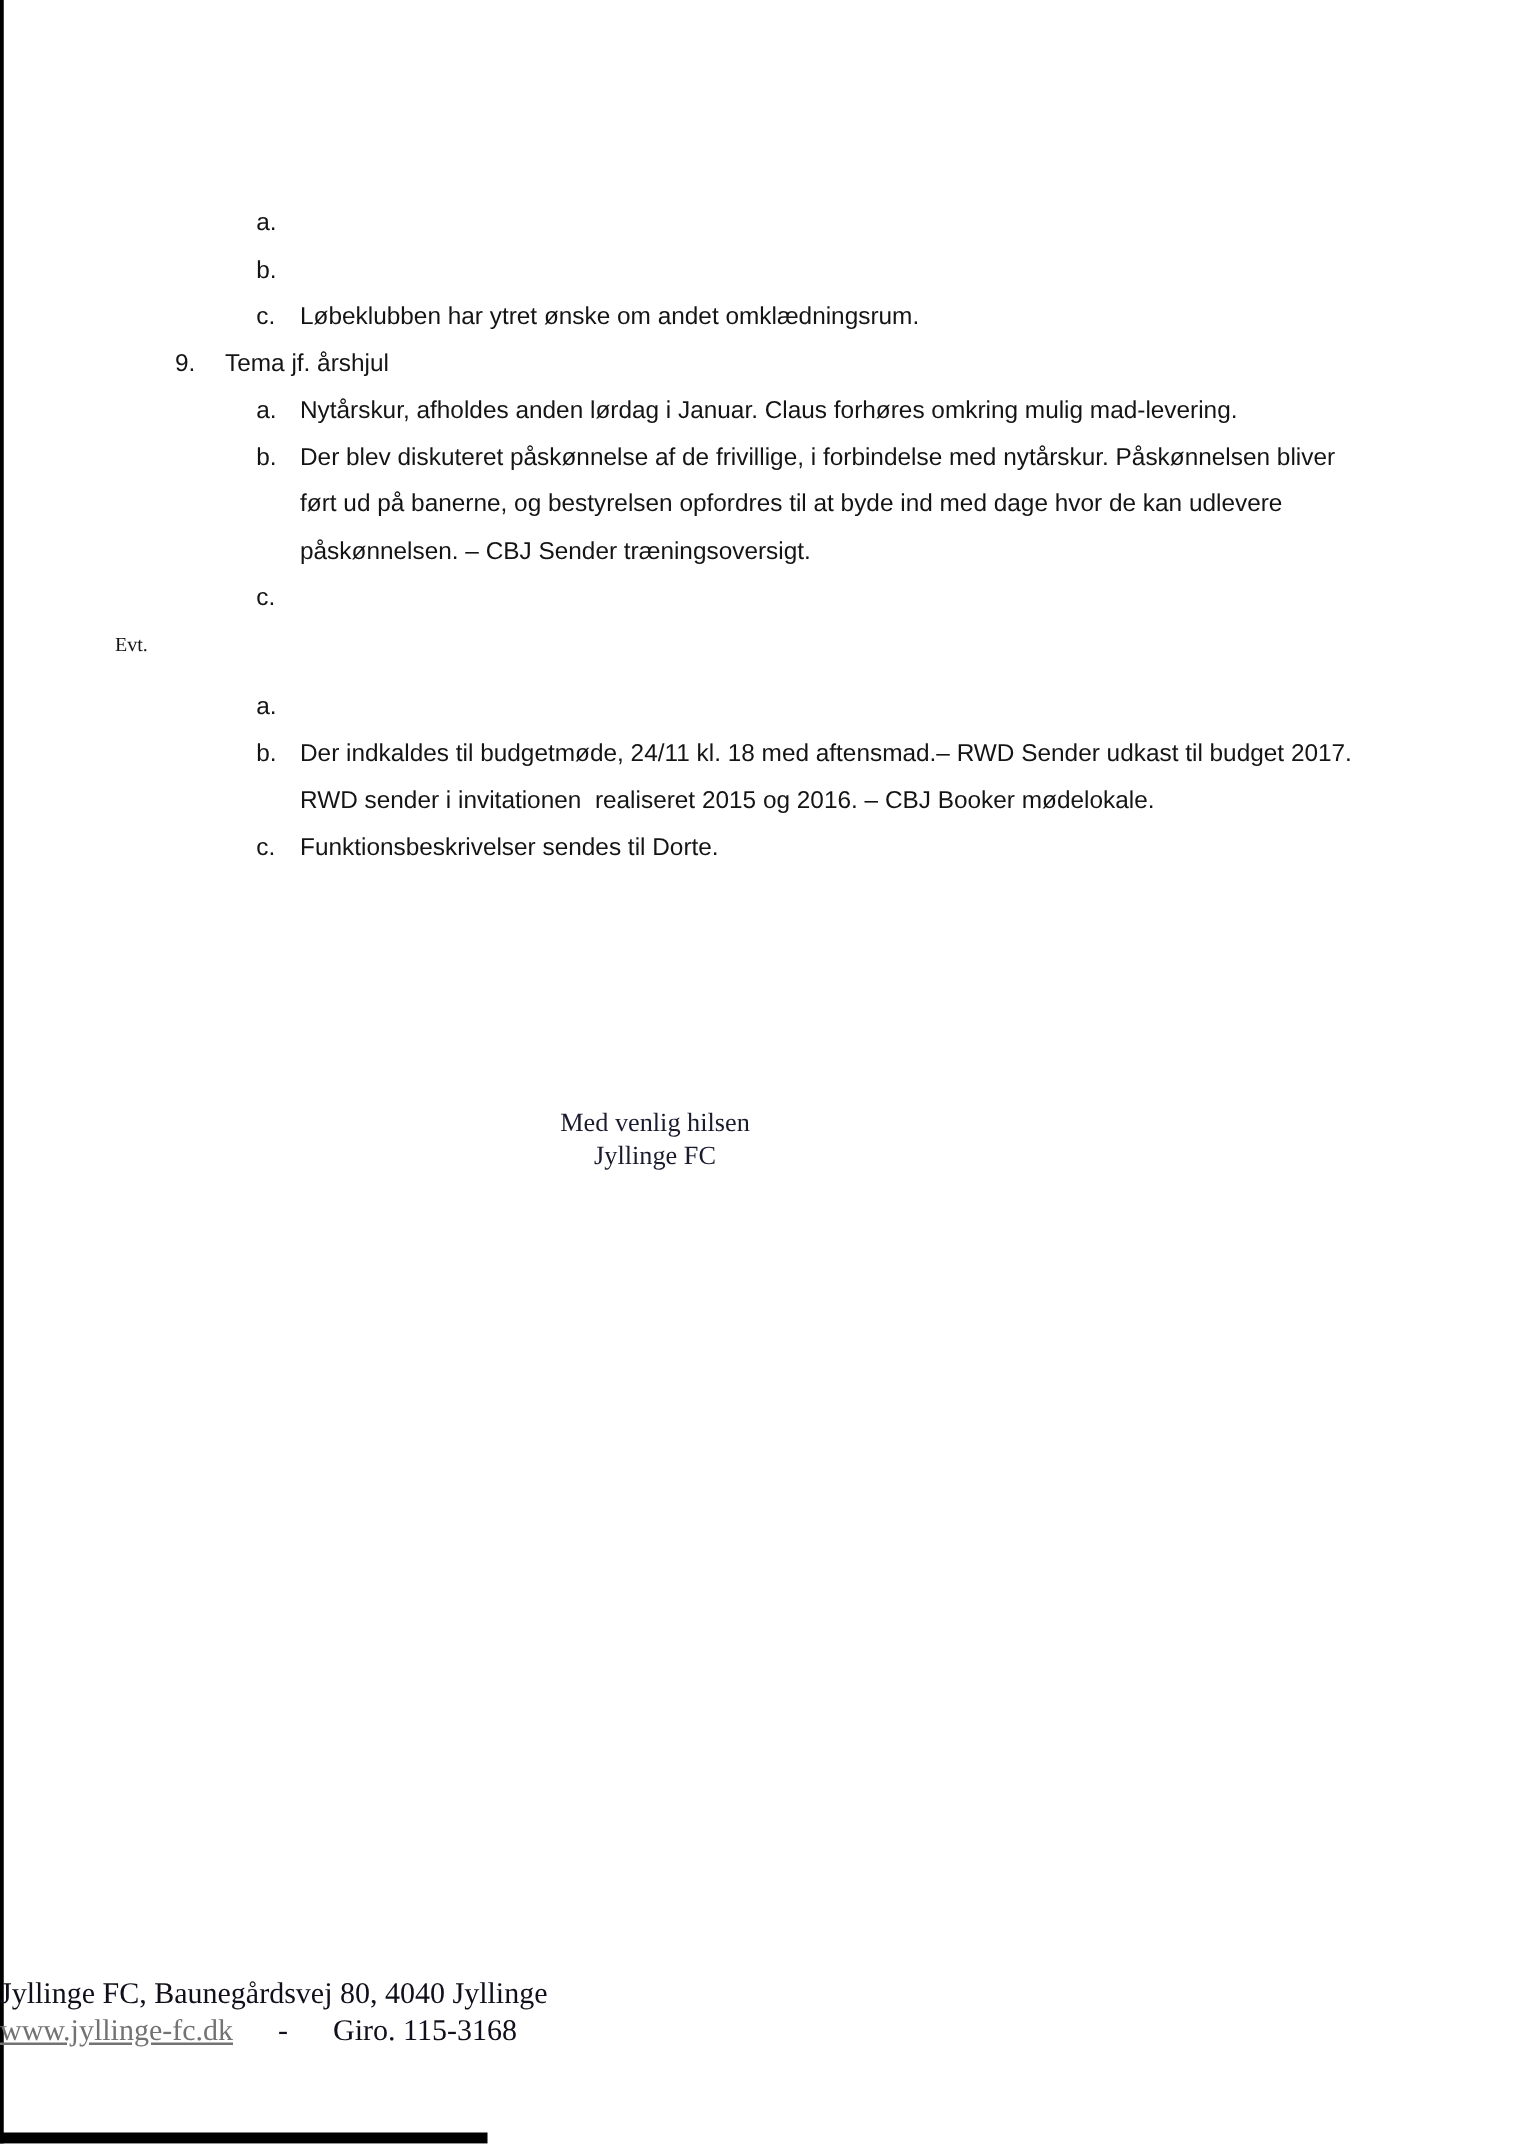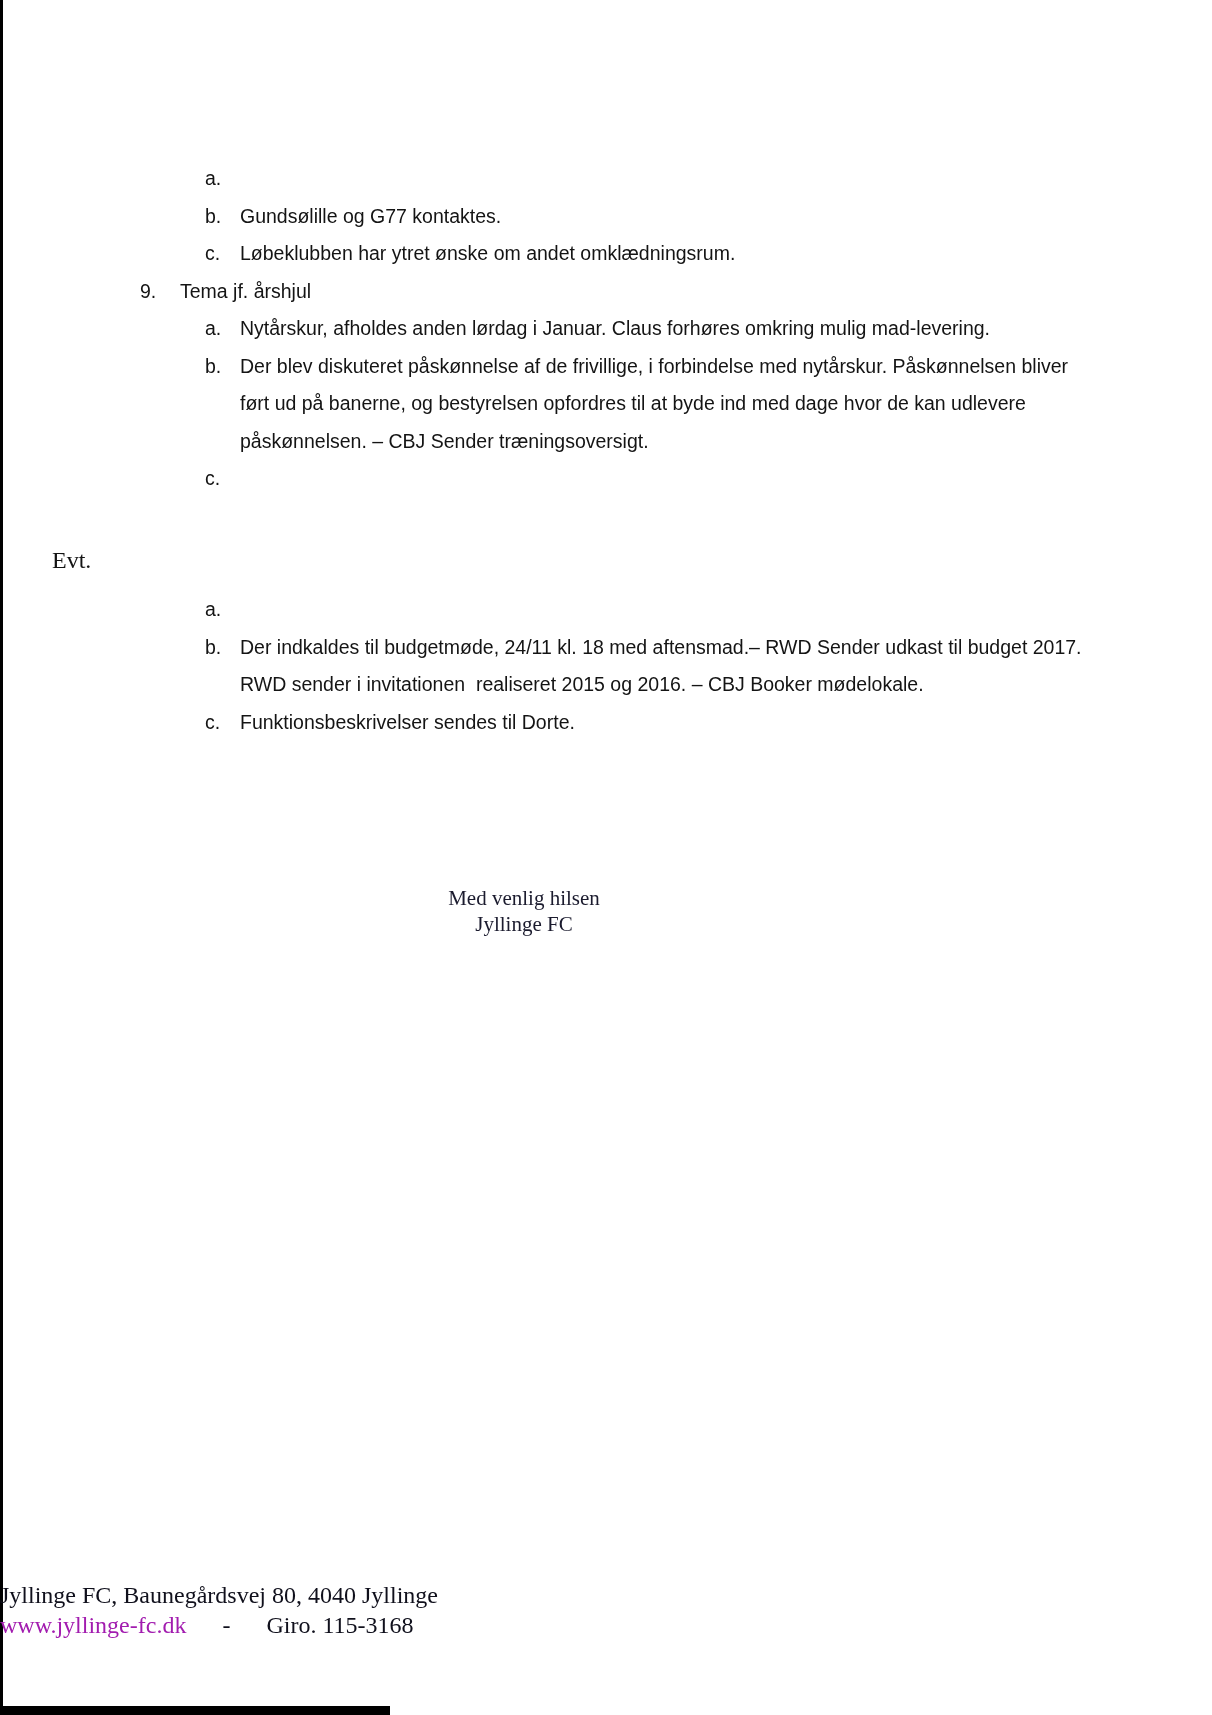--- a/index.html
+++ b/index.html
@@ -27,62 +27,61 @@
     padding-right:110px;
   }
   .row .marker{flex:none;width:38px;}
   .row .txt{flex:1;white-space:pre-wrap;}
   .lvl2{padding-left:205px;}
   .lvl2 .marker{width:35px;}
   .lvl1{padding-left:140px;}
   .lvl1 .marker{width:40px;}
   .evt-heading{
     font-family:"Liberation Serif",serif;
-    font-size:24px;
+    font-size:16px;
     line-height:37.5px;
-    padding-left:52px;
-    margin-top:44px;
+    padding-left:92px;
   }
   .gap-before{margin-top:12px;}
   .signature{
     position:absolute;top:886px;left:0;width:1048px;
     text-align:center;
     font-family:"Liberation Serif",serif;
     font-size:21px;line-height:25.5px;
     color:#1b1b2e;
   }
   .footer{
     position:absolute;top:1580px;left:0;width:1134px;
     text-align:left;
     font-family:"Liberation Serif",serif;
     font-size:24px;line-height:30px;
     color:#10101c;
   }
   .footer .website-link{
-    color:#a21caf;
+    color:#737373;
+    text-decoration:underline;
     cursor:pointer;
   }
   .footer .sep{display:inline-block;margin:0 30px;}
 </style>
 </head>
 <body>
 
 <div class="page">
 
   <div class="scan-edge-left"></div>
   <div class="scan-edge-bottom"></div>
 
   <div class="content">
 
     <div class="row lvl2">
       <span class="marker">a.</span>
     </div>
     <div class="row lvl2">
       <span class="marker">b.</span>
-      <span class="txt">Gundsølille og G77 kontaktes.</span>
     </div>
     <div class="row lvl2">
       <span class="marker">c.</span>
       <span class="txt">Løbeklubben har ytret ønske om andet omklædningsrum.</span>
     </div>
 
     <div class="row lvl1">
       <span class="marker">9.</span>
       <span class="txt">Tema jf. årshjul</span>
     </div>

